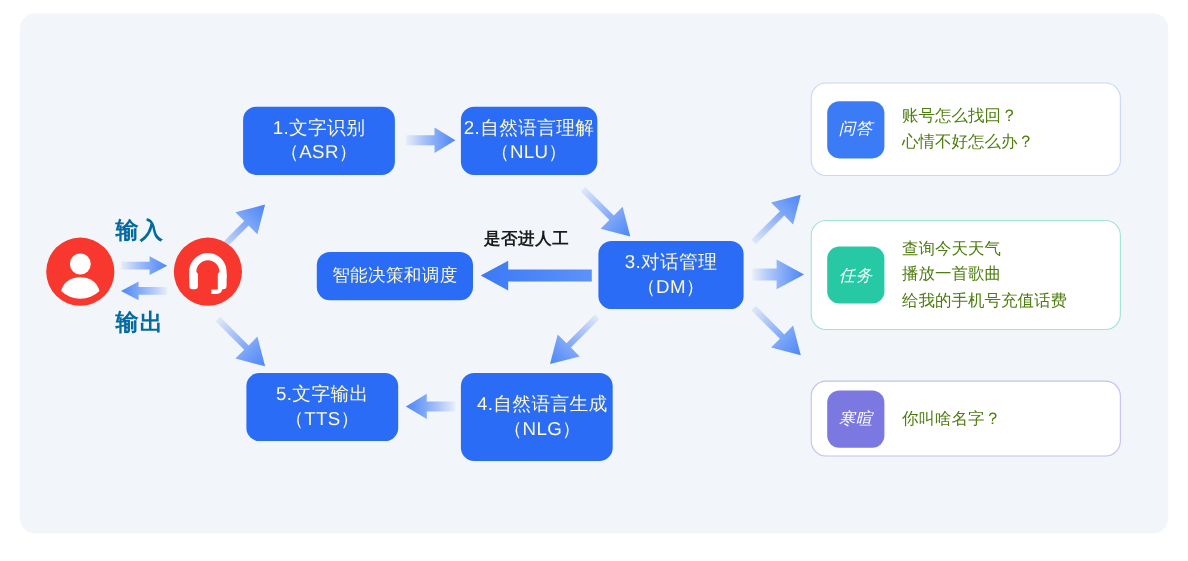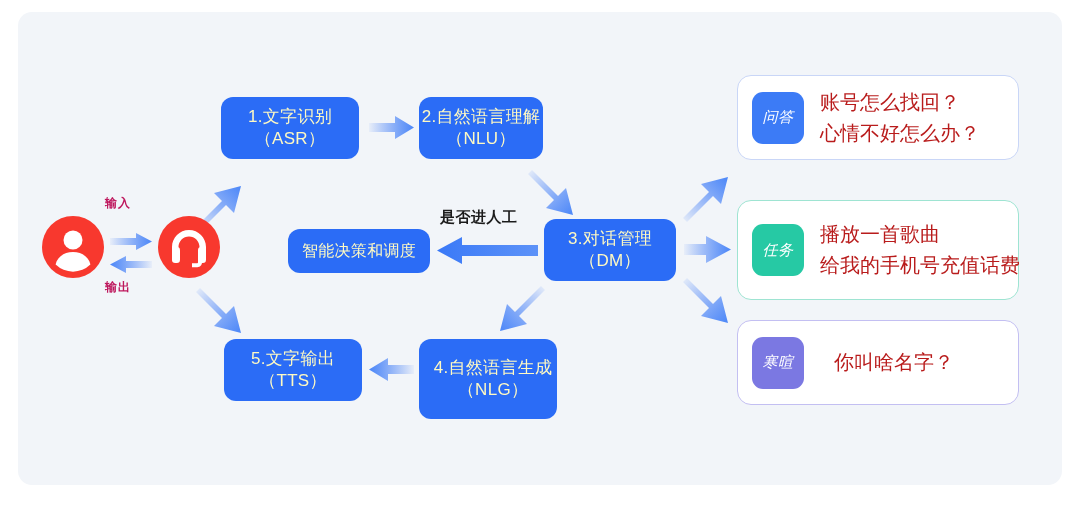--- a/index.html
+++ b/index.html
@@ -72,23 +72,23 @@
     border-radius: 50%;
     background: #F8382E;
   }
   #icon-user { left: 42px; top: 216px; width: 62px; height: 62px; }
   #icon-agent { left: 158px; top: 216px; width: 62px; height: 62px; }
   .rcircle svg { display: block; width: 62px; height: 62px; }
 
   
   .iolabel {
     position: absolute;
-    font-size: 12px;
+    font-size: 21px;
     font-weight: bold;
-    color: #be185d;
+    color: #0369a1;
     letter-spacing: 1px;
     white-space: nowrap;
   }
   #label-input  { left: 105px; top: 195px; }
   #label-output { left: 105px; top: 279px; }
 
   #label-manual {
     position: absolute;
     left: 440px;
     top: 208px;
@@ -105,43 +105,43 @@
     background: #ffffff;
     border-radius: 14px;
     border: 1px solid #D9E0F2;
     display: flex;
     align-items: center;
     box-sizing: border-box;
     padding: 0 14px;
   }
   #card-qa   { left: 737px; top: 75px;  width: 282px; height: 85px;  border-color: #C9D6F7; }
   #card-task { left: 737px; top: 200px; width: 282px; height: 100px; border-color: #9EE4D2; }
-  #card-chat { left: 737px; top: 320px; width: 282px; height: 85px;  border-color: #C3BFF2; gap: 14px; }
+  #card-chat { left: 737px; top: 346px; width: 282px; height: 69px;  border-color: #C3BFF2; }
 
   .badge {
     width: 52px;
     height: 52px;
     min-width: 52px;
     border-radius: 11px;
     color: #ffffff;
     font-size: 15px;
     display: flex;
     align-items: center;
     justify-content: center;
     letter-spacing: .5px;
     font-style: italic;
   }
   #badge-qa   { background: #3C7BF6; }
   #badge-task { background: #26C9A4; }
   #badge-chat { background: #7B78E2; }
 
   .card-lines {
     margin-left: 16px;
-    color: #b91c1c;
-    font-size: 20px;
+    color: #4d7c0f;
+    font-size: 15px;
     line-height: 1.55;
     white-space: nowrap;
   }
 </style>
 </head>
 <body>
 
 <div id="stage">
 
   <div class="panel"></div>
@@ -277,20 +277,21 @@
     <div class="badge" id="badge-qa">问答</div>
     <div class="card-lines">
       <div>账号怎么找回？</div>
       <div>心情不好怎么办？</div>
     </div>
   </div>
 
   <div class="card" id="card-task">
     <div class="badge" id="badge-task">任务</div>
     <div class="card-lines">
+      <div>查询今天天气</div>
       <div>播放一首歌曲</div>
       <div>给我的手机号充值话费</div>
     </div>
   </div>
 
   <div class="card" id="card-chat">
     <div class="badge" id="badge-chat">寒暄</div>
     <div class="card-lines">
       <div>你叫啥名字？</div>
     </div>

